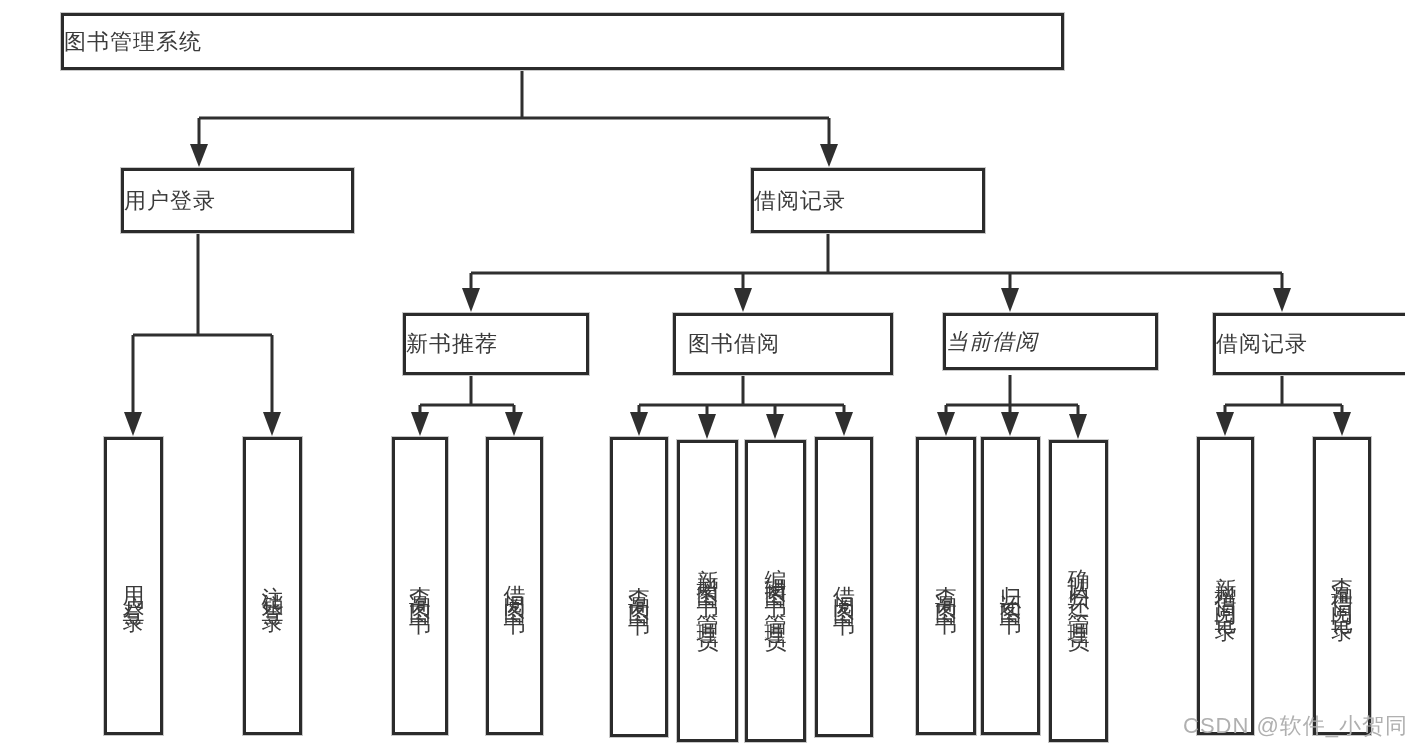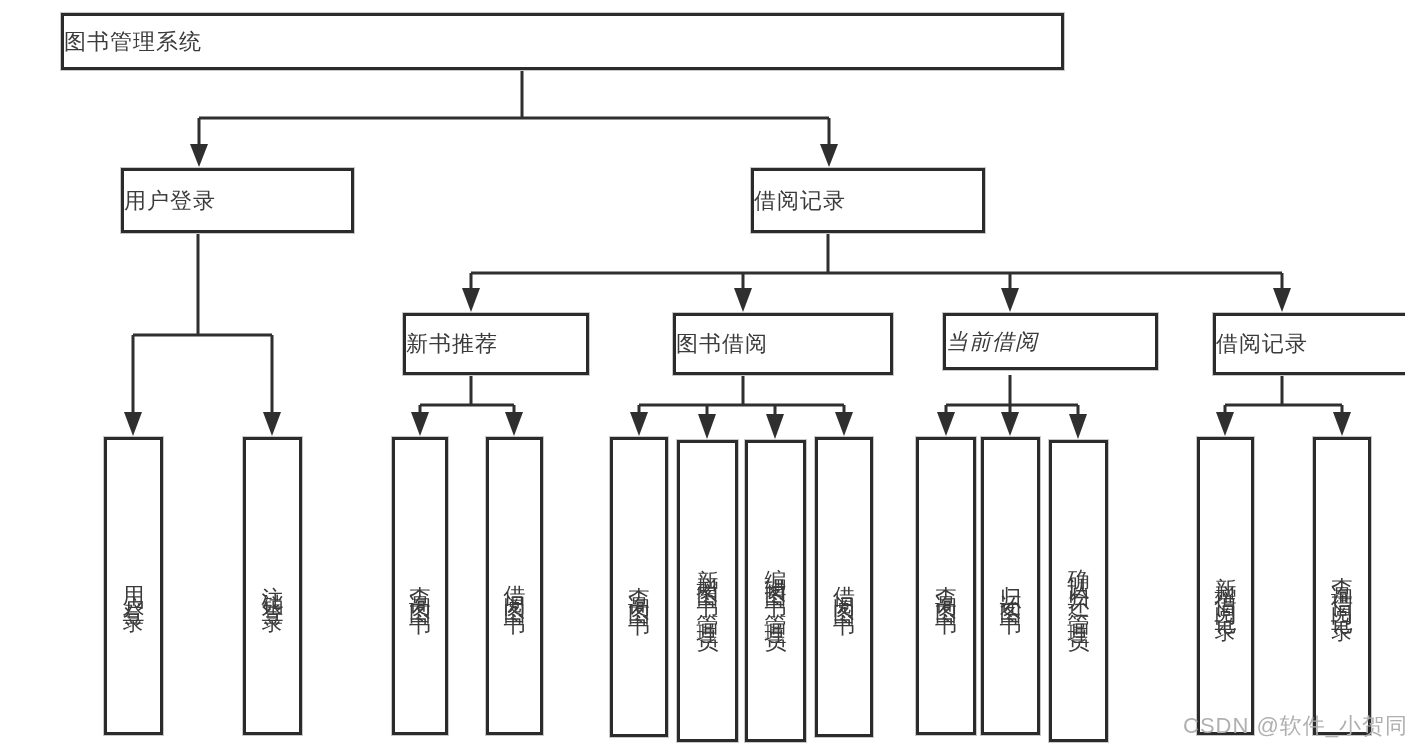--- a/index.html
+++ b/index.html
@@ -135,21 +135,21 @@
   <div class="hbox" style="left:81px; top:168px; width:233px; height:65px;">
     <span>用户登录</span>
   </div>
   <div class="hbox" style="left:711px; top:168px; width:234px; height:65px;">
     <span>借阅记录</span>
   </div>
 
   <div class="hbox" style="left:363px; top:313px; width:186px; height:62px;">
     <span>新书推荐</span>
   </div>
-  <div class="hbox" style="left:633px; top:313px; width:220px; height:62px;">
+  <div class="hbox" style="left:633px; top:313px; width:220px; height:62px;padding-left:12px;">
     <span>图书借阅</span>
   </div>
   <div class="hbox" style="left:903px; top:313px; width:215px; height:57px;font-style:italic;">
     <span>当前借阅</span>
   </div>
   <div class="hbox" style="left:1173px; top:313px; width:218px; height:62px;">
     <span>借阅记录</span>
   </div>
 
   <div class="vbox" style="left:104px; top:437px; width:59px; height:298px;">

